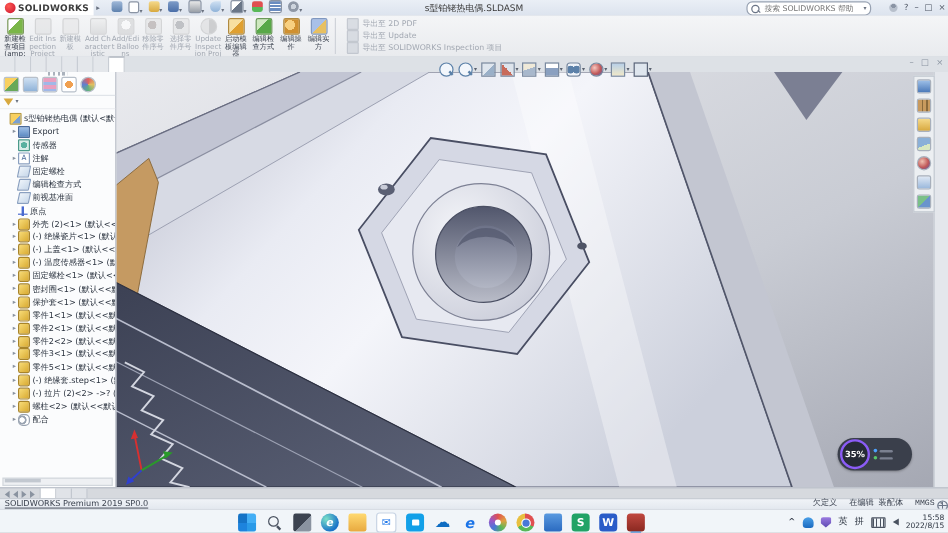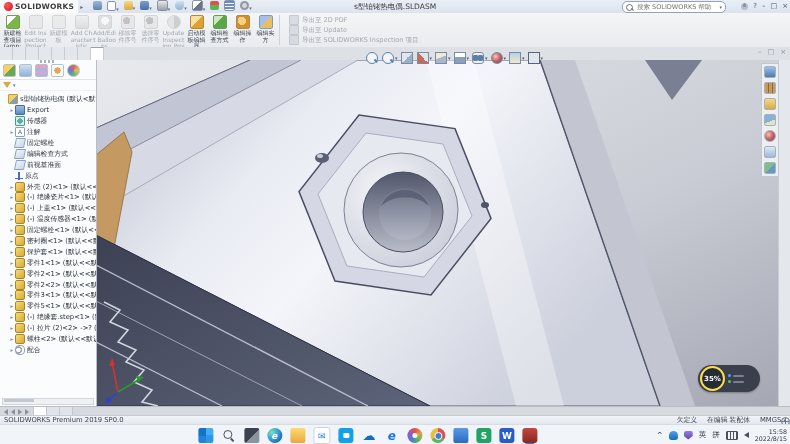--- a/index.html
+++ b/index.html
@@ -119,37 +119,37 @@
   .tp-home{background:linear-gradient(#9ec0e8,#4a78b8);}
   .tp-lib{background:repeating-linear-gradient(90deg,#c89a5e 0 3px,#8a6a3c 3px 4px);}
   .tp-exp{background:linear-gradient(#f5d98a,#d8a93f);}
   .tp-pal{background:linear-gradient(160deg,#8ab0d8 60%,#d8e8c0 60%);}
   .tp-app{background:radial-gradient(circle at 35% 35%,#f0c0b0,#c05858 55%,#4860b8);border-radius:50%;}
   .tp-prop{background:linear-gradient(#dfe8f4,#9ab8dc);}
   .tp-forum{background:linear-gradient(135deg,#7ac088 50%,#6a94cc 50%);}
   .gutter{position:absolute;right:0;top:0;width:11px;height:346px;background:#e4e7ec;border-left:1px solid #c8cdd4;z-index:4;}
   .zoombadge{position:absolute;left:602px;top:305px;width:56px;height:27px;background:#3a3f4b;border-radius:14px;
     display:flex;align-items:center;padding:0 4px 0 2px;gap:3px;z-index:6;box-shadow:0 1px 2px rgba(0,0,0,.3);}
-  .zcircle{width:21px;height:21px;border-radius:50%;background:#262b36;border:2px solid #fde047;
+  .zcircle{width:21px;height:21px;border-radius:50%;background:#262b36;border:2px solid #8b5cf6;
     color:#fff;font-size:7px;font-weight:bold;display:flex;align-items:center;justify-content:center;flex:none;}
   .zrows{display:flex;flex-direction:column;gap:3px;}
   .zrow{display:flex;align-items:center;gap:2px;}
   .zdot{width:3px;height:3px;border-radius:50%;}
   .zbar{width:11px;height:2px;background:#7a8090;border-radius:1px;}
   
   .doctabs{position:absolute;left:0;top:406px;width:790px;height:9px;background:#d6d9de;border-top:1px solid #b8bec8;display:flex;align-items:stretch;}
   .navarrs{display:flex;align-items:center;gap:3px;padding:0 4px;border-right:1px solid #c2c7cf;}
   .na{width:0;height:0;border-top:3px solid transparent;border-bottom:3px solid transparent;}
   .na.l{border-right:4px solid #8a93a0;}
   .na.r{border-left:4px solid #8a93a0;}
   .dtab{padding:0 6px;font-size:6.5px;line-height:9px;color:#3c4350;border-right:1px solid #c2c7cf;background:#e0e3e8;white-space:nowrap;}
   .dtab.active{background:#fff;}
   .statusbar{position:absolute;left:0;top:415px;width:790px;height:9px;background:linear-gradient(#f0f3f7,#e2e7ee);border-top:1px solid #c8cdd4;font-size:6.8px;line-height:9px;color:#3c4350;}
-  .st-left{position:absolute;left:4px;top:0;}
-  .st-right{position:absolute;right:4px;top:0;display:flex;gap:10px;align-items:center;height:9px;}
+  .st-left{position:absolute;left:4px;top:0;text-decoration:underline;}
+  .st-right{position:absolute;right:4px;top:0;display:flex;gap:10px;align-items:center;height:9px;font-family:Liberation Mono, monospace;}
   .globe{width:7px;height:7px;border:1px solid #6a7486;border-radius:50%;background:
     linear-gradient(90deg,transparent 45%,#6a7486 45% 55%,transparent 55%),
     linear-gradient(transparent 45%,#6a7486 45% 55%,transparent 55%);}
   .taskbar{position:absolute;left:0;top:424px;width:790px;height:20px;background:#f1f5f9;border-top:1px solid #d8dde4;}
   .tbicons{position:absolute;left:50%;transform:translateX(-58%);top:2px;display:flex;gap:8px;align-items:center;}
   .tbi{width:15px;height:15px;border-radius:3px;display:flex;align-items:center;justify-content:center;
     font-size:9px;font-weight:bold;color:#fff;position:relative;}
   .tb-start{background:conic-gradient(from 90deg,#2a9ae8 0 25%,#1d83dd 0 50%,#1573c6 0 75%,#43aef5 0);border-radius:2px;}
   .tb-search{background:transparent;}
   .tb-search:after{content:"";width:7px;height:7px;border:1.5px solid #4a5260;border-radius:50%;position:absolute;left:2px;top:2px;}

